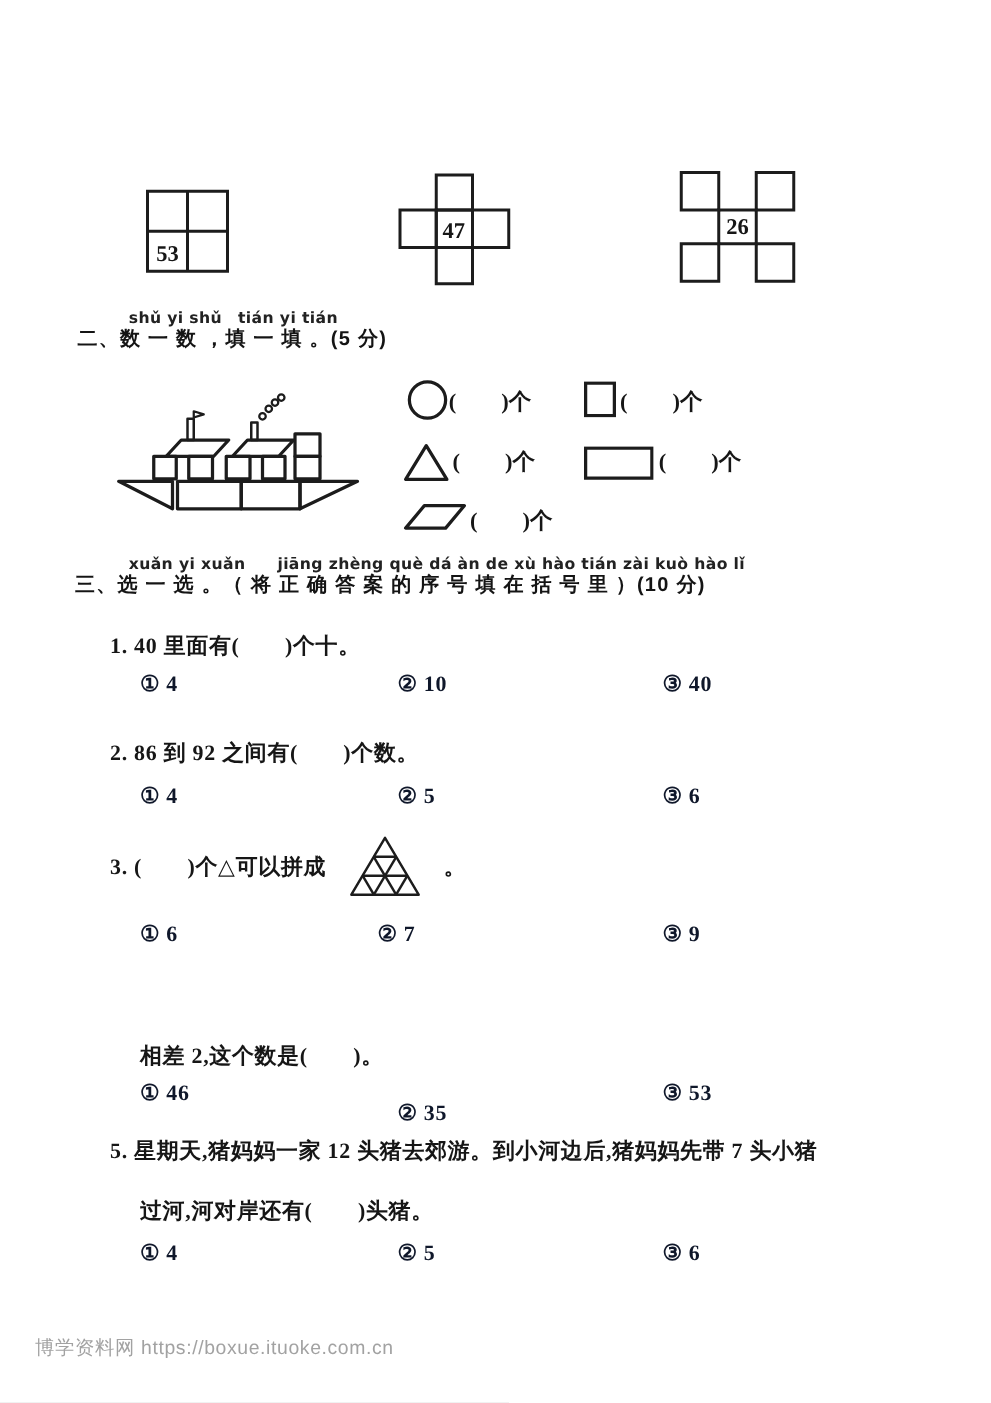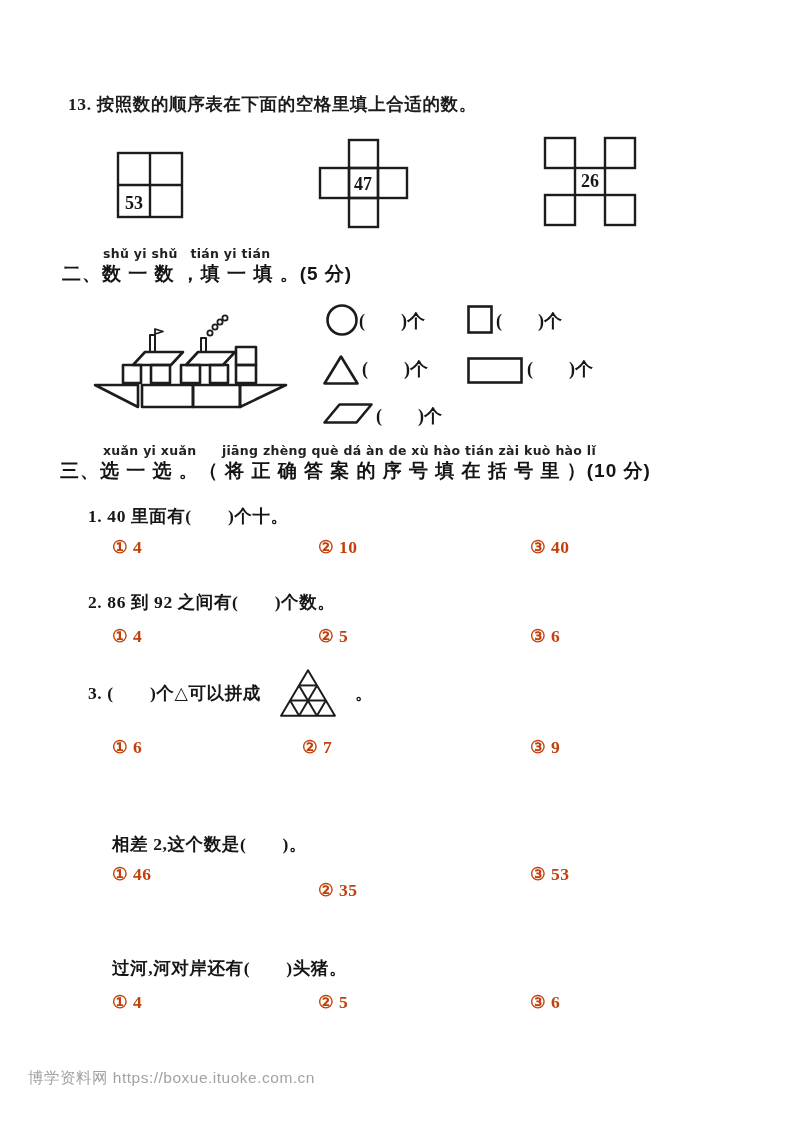--- a/index.html
+++ b/index.html
@@ -14,27 +14,27 @@
   .abs{position:absolute;}
   .qhead{
     font-size:17.5px;font-weight:bold;letter-spacing:0.6px;white-space:pre;
   }
   .pinyin{
     font-family:"DejaVu Sans","Liberation Sans",sans-serif;
     font-size:12.5px;font-weight:bold;color:#222;white-space:pre;letter-spacing:0.3px;
   }
   .sechead{
     font-family:"Liberation Sans","DejaVu Sans",sans-serif;
-    font-size:19px;font-weight:900;letter-spacing:1px;white-space:pre;color:#141414;
+    font-size:16px;font-weight:900;letter-spacing:1px;white-space:pre;color:#141414;
   }
   .qtext{
     font-size:17.5px;font-weight:bold;letter-spacing:0.6px;white-space:pre;color:#161616;
   }
   .opt{
-    font-size:17.5px;font-weight:bold;letter-spacing:0.5px;white-space:pre;color:#c2410c;
+    font-size:17.5px;font-weight:bold;letter-spacing:0.5px;white-space:pre;color:#0f172a;
   }
   .cnt{
     font-size:18px;font-weight:bold;white-space:pre;color:#161616;
   }
   .gridnum{
     font-family:"Liberation Serif","DejaVu Serif",serif;
     font-weight:bold;font-size:18px;fill:#161616;
   }
   .q3row{display:flex;align-items:center;gap:18px;}
   .footer{
@@ -42,21 +42,20 @@
     font-family:"Liberation Sans","DejaVu Sans",sans-serif;
     font-size:15.5px;color:#a2a2a2;letter-spacing:0.5px;margin-left:28px;
   }
   svg{display:block;}
 </style>
 </head>
 <body>
 
 <div class="page">
 
-  <div class="abs qhead" style="left:68px;top:92px">13. 按照数的顺序表在下面的空格里填上合适的数。</div>
 
   <svg class="abs" style="left:0;top:128px" width="793" height="122" viewBox="0 0 793 122" fill="none" stroke="#1c1c1c" stroke-width="2.4">
 
     <g>
       <rect x="118" y="25" width="64" height="64"></rect>
       <line x1="150" y1="25" x2="150" y2="89"></line>
       <line x1="118" y1="57" x2="182" y2="57"></line>
       <text class="gridnum" x="134" y="81" text-anchor="middle" stroke="none" fill="#161616">53</text>
     </g>
 
@@ -163,20 +162,21 @@
   </div>
   <div class="abs opt" style="left:112px;top:737px">① 6</div>
   <div class="abs opt" style="left:302px;top:737px">② 7</div>
   <div class="abs opt" style="left:530px;top:737px">③ 9</div>
 
   <div class="abs qtext" style="left:112px;top:832px">相差 2,这个数是(　　)。</div>
   <div class="abs opt" style="left:112px;top:864px">① 46</div>
   <div class="abs opt" style="left:318px;top:880px">② 35</div>
   <div class="abs opt" style="left:530px;top:864px">③ 53</div>
 
+  <div class="abs qtext" style="left:88px;top:908px">5. 星期天,猪妈妈一家 12 头猪去郊游。到小河边后,猪妈妈先带 7 头小猪</div>
   <div class="abs qtext" style="left:112px;top:956px">过河,河对岸还有(　　)头猪。</div>
   <div class="abs opt" style="left:112px;top:992px">① 4</div>
   <div class="abs opt" style="left:318px;top:992px">② 5</div>
   <div class="abs opt" style="left:530px;top:992px">③ 6</div>
 
   <div class="abs footer" style="left:0;top:1068px">博学资料网 https://boxue.ituoke.com.cn</div>
 
 </div>
 
 </body></html>

